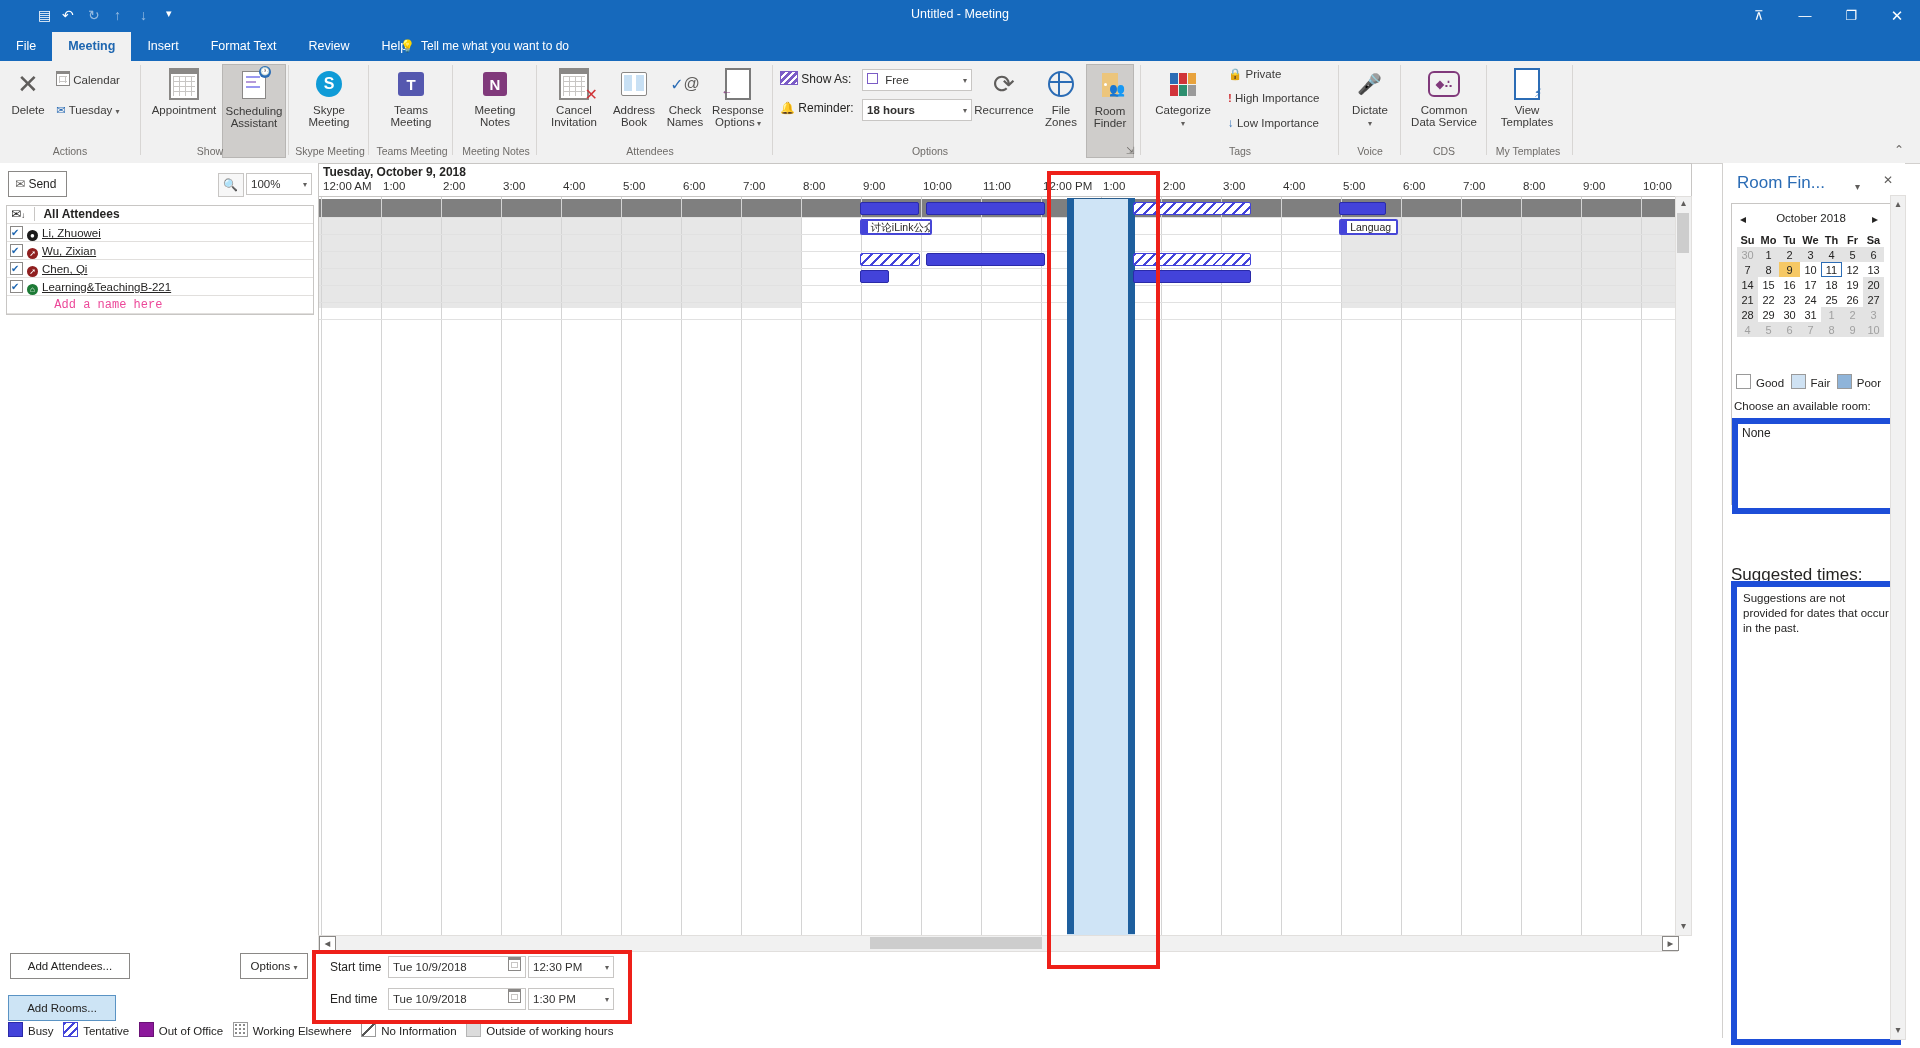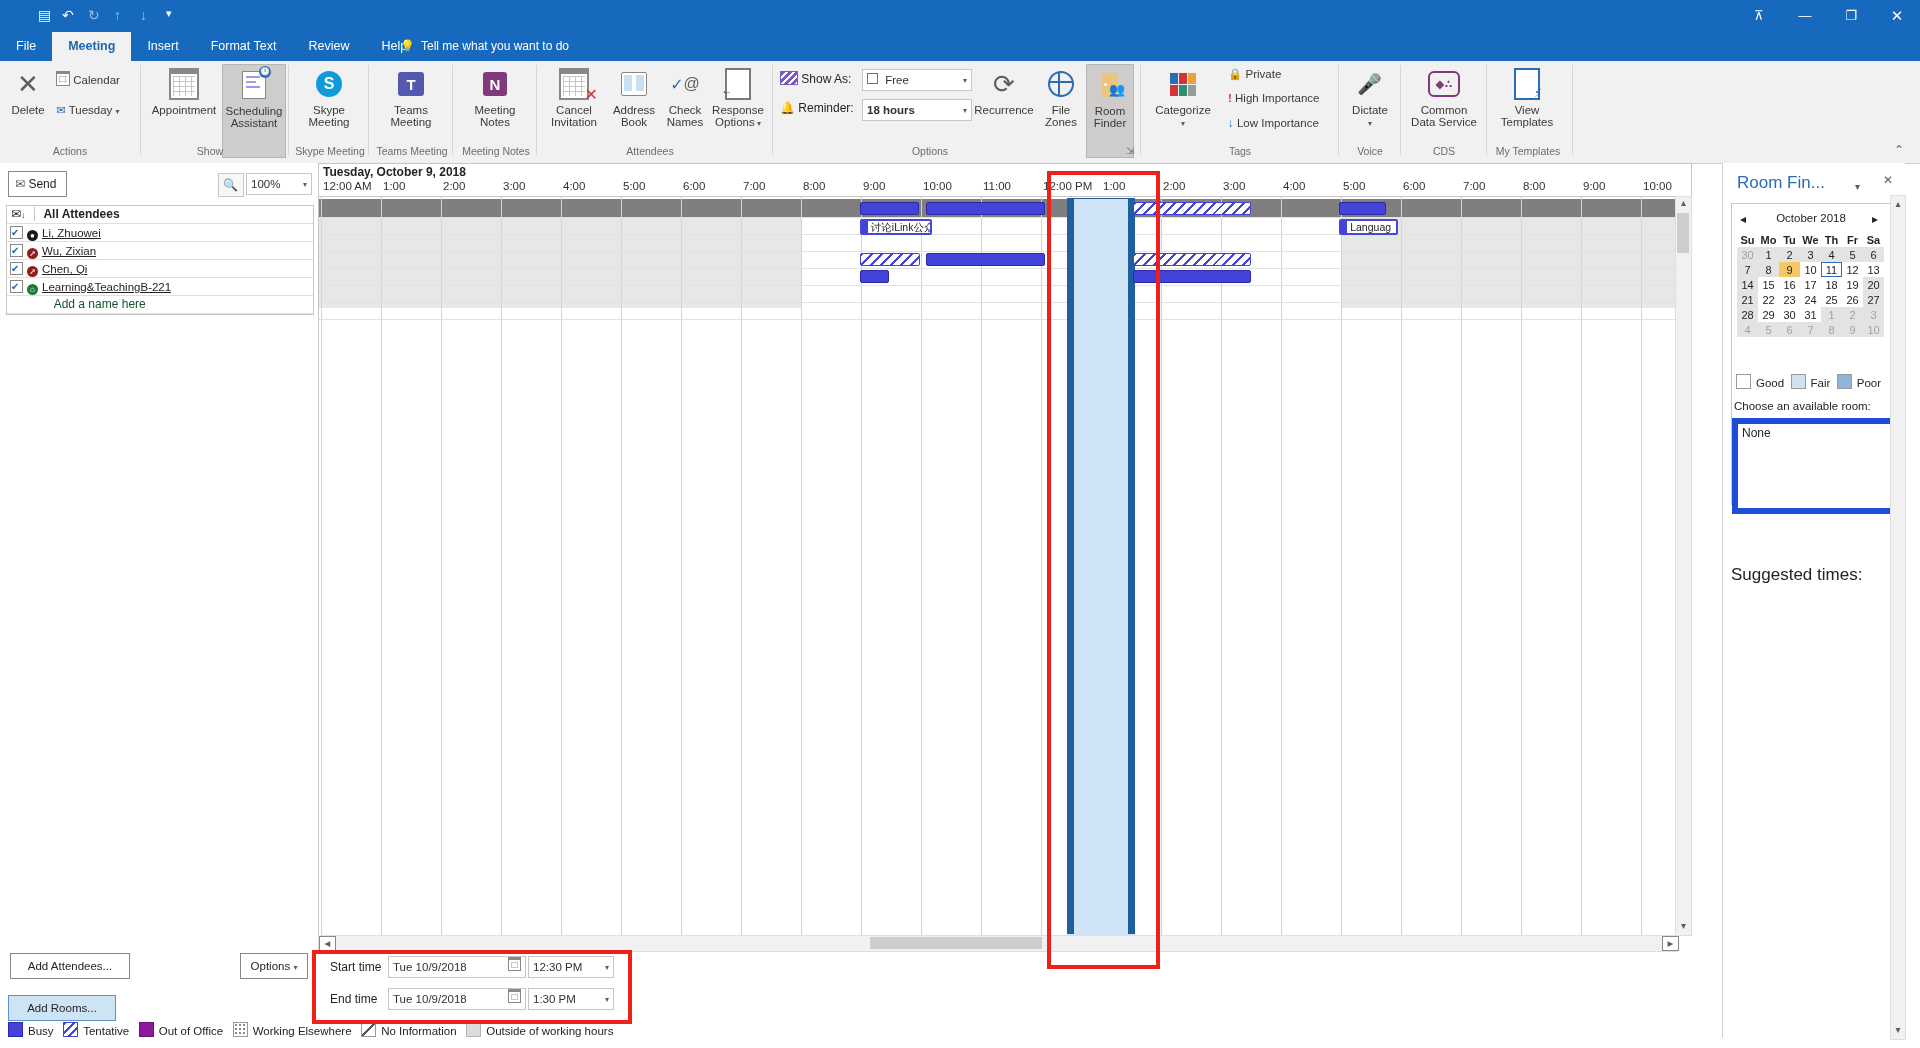--- a/index.html
+++ b/index.html
@@ -82,20 +82,21 @@
 
 <div id="app">
 
   <div class="abs titlebar">
     <div class="abs qat" style="left:38px;">▤</div>
     <div class="abs qat" style="left:62px;">↶</div>
     <div class="abs qat dim" style="left:88px;">↻</div>
     <div class="abs qat dim" style="left:114px;">↑</div>
     <div class="abs qat dim" style="left:140px;">↓</div>
     <div class="abs qat" style="left:166px;font-size:11px;">▾</div>
+    <div class="abs wintitle">Untitled  -  Meeting</div>
     <div class="abs winbtn" style="left:1736px;">⊼</div>
     <div class="abs winbtn" style="left:1782px;">—</div>
     <div class="abs winbtn" style="left:1828px;">❐</div>
     <div class="abs winbtn" style="left:1874px;font-size:15px;">✕</div>
   </div>
 
   <div class="abs tabrow">
     <div id="tabs">
         <div class="tab">File</div>
         <div class="tab sel">Meeting</div>
@@ -316,21 +317,21 @@
         <span style="border-left:1px solid #c8c6c4;padding-left:8px;">All Attendees</span>
       </div>
       <div id="attendee-rows">
           <div class="att-row"><span class="chk"></span><span class="pic" style="background:#1b1b1b">●</span><span class="attname">Li, Zhuowei</span></div>
           <div class="att-row"><span class="chk"></span><span class="pic" style="background:#8f1f1f">➚</span><span class="attname">Wu, Zixian</span></div>
           <div class="att-row"><span class="chk"></span><span class="pic" style="background:#8f1f1f">➚</span><span class="attname">Chen, Qi</span></div>
           <div class="att-row"><span class="chk"></span><span class="pic" style="background:#1d7a36">⌂</span><span class="attname">Learning&amp;TeachingB-221</span></div>
         </div>
       <div class="att-row">
         <span style="display:inline-block;width:44px;"></span>
-        <span style="color:#14532d;">Add a name here</span>
+        <span style="color:#ec4899;font-family:Liberation Mono, monospace;">Add a name here</span>
       </div>
     </div>
     <div class="abs btn" style="left:10px;top:790px;width:118px;height:24px;line-height:24px;"><span>Add Attendees...</span></div>
     <div class="abs btn" style="left:8px;top:832px;width:106px;height:24px;line-height:24px;background:#cde4f5;border-color:#5a93c4;"><span>Add Rooms...</span></div>
     <div class="abs btn" style="left:240px;top:790px;width:66px;height:24px;line-height:24px;"><span>Options</span> <span class="dd">▾</span></div>
   </div>
 
   <div class="abs" style="left:318px;top:163px;width:1372px;height:875px;background:#fff;">
     <div class="abs" style="left:0;top:0;width:1372px;height:33px;border:1px solid #c8c6c4;border-bottom:none;">
       <div class="abs" style="left:4px;top:1px;font-weight:bold;font-size:12px;">Tuesday, October 9, 2018</div>
@@ -522,20 +523,23 @@
             </tr>
           </tbody>
       </table>
       <div id="rf-quality" class="abs" style="left:4px;top:168px;width:150px;"><span class="leg-item"><span class="legbox" style="background:#ffffff"></span>Good&nbsp;&nbsp;</span><span class="leg-item"><span class="legbox" style="background:#cfe2f3"></span>Fair&nbsp;&nbsp;</span><span class="leg-item"><span class="legbox" style="background:#8fb4d9"></span>Poor&nbsp;&nbsp;</span></div>
       <div class="abs" style="left:2px;top:196px;font-size:11.5px;">Choose an available room:</div>
       <div class="abs listbox" style="left:0px;top:214px;width:156px;height:84px;">
         <div style="padding:2px 4px;">None</div>
       </div>
     </div>
     <div class="abs" style="left:8px;top:402px;font-size:17px;">Suggested times:</div>
+    <div class="abs listbox" style="left:8px;top:418px;width:158px;height:452px;">
+      <div style="padding:4px 6px;font-size:11.5px;line-height:15px;">Suggestions are not provided for dates that occur in the past.</div>
+    </div>
 
     <div class="abs sb" style="left:167px;top:32px;width:14px;height:843px;">
       <div class="abs" style="left:0;top:2px;width:14px;">▴</div>
       <div class="abs" style="left:0;top:828px;width:14px;">▾</div>
     </div>
   </div>
 
   <div class="abs redbox" style="left:1047px;top:171px;width:105px;height:790px;"></div>
   <div class="abs redbox" style="left:312px;top:950px;width:312px;height:66px;"></div>
 

